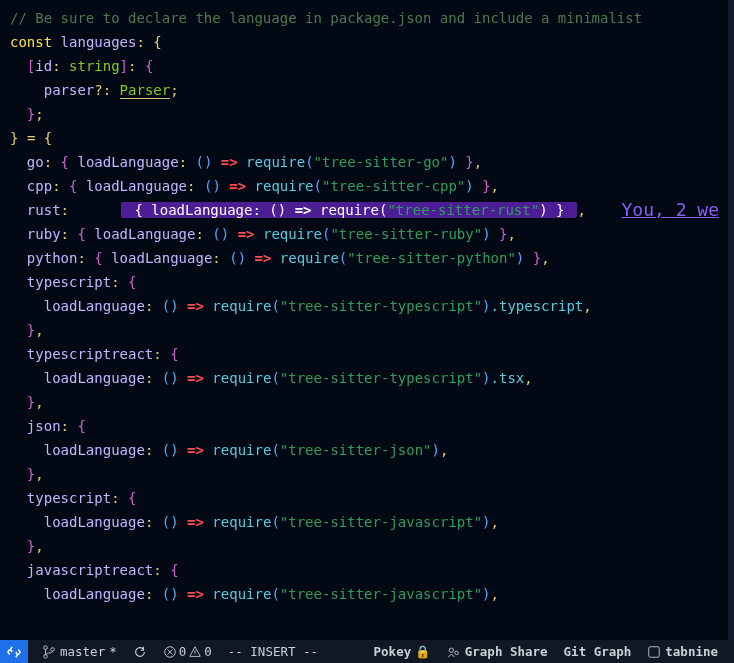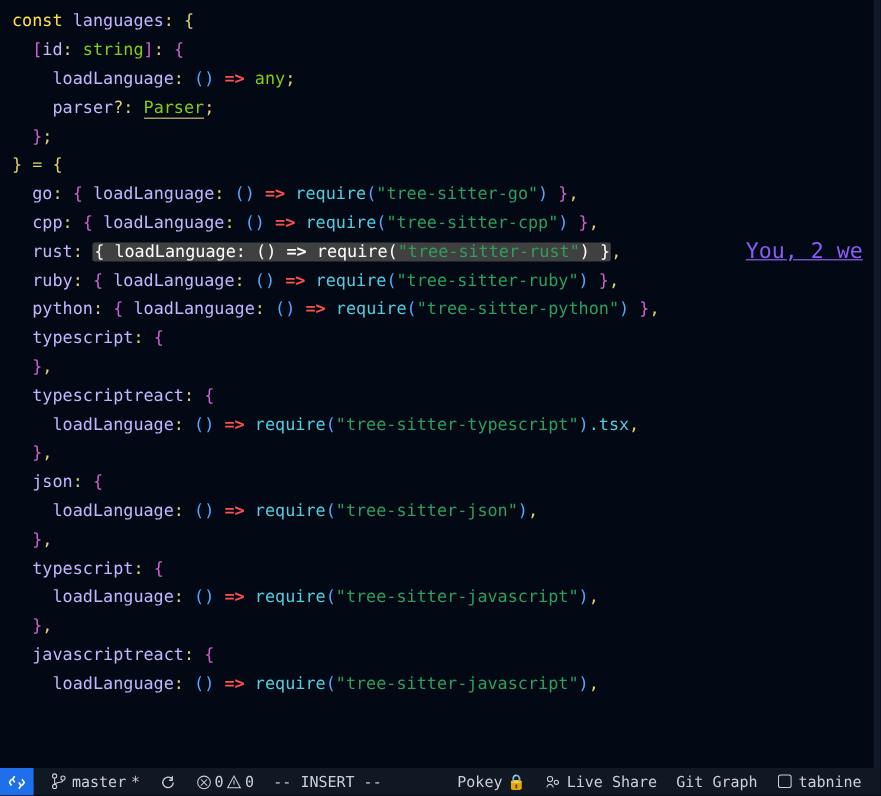--- a/index.html
+++ b/index.html
@@ -31,65 +31,66 @@
   .keyword { color: #fde047; }
   .ident { color: #c4b5fd; }
   .ident2 { color: #55cde0; }
   .punct { color: #e6d070; }
   .brack { color: #e6d070; }
   .brack2 { color: #52a8ff; }
   .brack3 { color: #d060d0; }
   .arrow { color: #ff5050; font-weight:bold;}
   .str { color: #2e9e5e; }
   .typ { color: #84cc16; }
-  .hl { background: #404040; color:#fff; border-radius:2px; padding:0 1px;}
+  .hl { background: #4c1d95; color:#fff; border-radius:2px; padding:0 13px;margin-left:44px;}
   .hl .str {color:#2e9e5e;}
   .hl .punct{color:#fff;}
   .hl .arrow{color:#fff;}
   .blame { position:absolute; right:5px; color:#8b5cf6; font-size:18px;text-decoration:underline;}
   .underline { border-bottom:1px solid #d0c070;}
 
   .status {
     position:absolute; bottom:0; left:0; right:0;
     height:23px;
     background:#101824;
     display:flex; align-items:center;
     font-size:12.5px;
     color:#c8d0d8;
   }
   .status-left, .status-right { display:flex; align-items:center; gap:12px;}
-  .status-right { margin-left:auto; padding-right:14px;}
+  .status-right { margin-left:auto; padding-right:14px;font-weight:bold;}
   .rc-badge {
     background:#1f6feb; color:#fff;
     height:23px; width:28px;
     display:flex;align-items:center;justify-content:center;
     font-weight:bold;
   }
-  .s-item { display:flex; gap:4px; padding:0 2px;}
+  .s-item { display:flex; align-items:center; gap:4px; padding:0 2px;}
   .icn { display:inline-block; width:14px; height:14px; }
   .err-warn { display:flex;align-items:center;gap:2px;}
 </style>
 </head>
 <body>
 
 <div class="editor">
+<div class="line"><span class="comment">// Be sure to declare the language in package.json and include a minimalist</span></div>
 <div class="line"><span class="keyword">const</span> <span class="ident">languages</span><span class="punct">:</span> <span class="brack">{</span></div>
 <div class="line">  <span class="brack3">[</span><span class="ident">id</span><span class="punct">:</span> <span class="typ">string</span><span class="brack3">]</span><span class="punct">:</span> <span class="brack3">{</span></div>
-<div class="line">    <span class="ident">loadLanguage</span><span class="punct">:</span> <span class="brack2">(</span><span class="brack2">)</span> <span class="arrow">=&gt;</span> <span class="typ">any</span><span class="punct">;</span></div>
 <div class="line">    <span class="ident">parser</span><span class="punct">?</span><span class="punct">:</span> <span class="typ underline">Parser</span><span class="punct">;</span></div>
 <div class="line">  <span class="brack3">}</span><span class="punct">;</span></div>
 <div class="line"><span class="brack">}</span> <span class="punct">=</span> <span class="brack">{</span></div>
 
 <div class="line">  <span class="ident">go</span><span class="punct">:</span> <span class="brack3">{</span> <span class="ident">loadLanguage</span><span class="punct">:</span> <span class="brack2">(</span><span class="brack2">)</span> <span class="arrow">=&gt;</span> <span class="ident2">require</span><span class="brack2">(</span><span class="str">"tree-sitter-go"</span><span class="brack2">)</span> <span class="brack3">}</span><span class="punct">,</span></div>
 <div class="line">  <span class="ident">cpp</span><span class="punct">:</span> <span class="brack3">{</span> <span class="ident">loadLanguage</span><span class="punct">:</span> <span class="brack2">(</span><span class="brack2">)</span> <span class="arrow">=&gt;</span> <span class="ident2">require</span><span class="brack2">(</span><span class="str">"tree-sitter-cpp"</span><span class="brack2">)</span> <span class="brack3">}</span><span class="punct">,</span></div>
 <div class="line">  <span class="ident">rust</span><span class="punct">:</span> <span class="hl"><span class="punct">{</span> <span>loadLanguage</span><span class="punct">:</span> <span class="punct">(</span><span class="punct">)</span> <span class="arrow">=&gt;</span> <span>require</span><span class="punct">(</span><span class="str">"tree-sitter-rust"</span><span class="punct">)</span> <span class="punct">}</span></span><span class="punct">,</span><span class="blame">You, 2 we</span></div>
 <div class="line">  <span class="ident">ruby</span><span class="punct">:</span> <span class="brack3">{</span> <span class="ident">loadLanguage</span><span class="punct">:</span> <span class="brack2">(</span><span class="brack2">)</span> <span class="arrow">=&gt;</span> <span class="ident2">require</span><span class="brack2">(</span><span class="str">"tree-sitter-ruby"</span><span class="brack2">)</span> <span class="brack3">}</span><span class="punct">,</span></div>
 <div class="line">  <span class="ident">python</span><span class="punct">:</span> <span class="brack3">{</span> <span class="ident">loadLanguage</span><span class="punct">:</span> <span class="brack2">(</span><span class="brack2">)</span> <span class="arrow">=&gt;</span> <span class="ident2">require</span><span class="brack2">(</span><span class="str">"tree-sitter-python"</span><span class="brack2">)</span> <span class="brack3">}</span><span class="punct">,</span></div>
 
 <div class="line">  <span class="ident">typescript</span><span class="punct">:</span> <span class="brack3">{</span></div>
+<div class="line">    <span class="ident">loadLanguage</span><span class="punct">:</span> <span class="brack2">(</span><span class="brack2">)</span> <span class="arrow">=&gt;</span> <span class="ident2">require</span><span class="brack2">(</span><span class="str">"tree-sitter-typescript"</span><span class="brack2">)</span><span class="ident2">.typescript</span><span class="punct">,</span></div>
 <div class="line">  <span class="brack3">}</span><span class="punct">,</span></div>
 
 <div class="line">  <span class="ident">typescriptreact</span><span class="punct">:</span> <span class="brack3">{</span></div>
 <div class="line">    <span class="ident">loadLanguage</span><span class="punct">:</span> <span class="brack2">(</span><span class="brack2">)</span> <span class="arrow">=&gt;</span> <span class="ident2">require</span><span class="brack2">(</span><span class="str">"tree-sitter-typescript"</span><span class="brack2">)</span><span class="ident2">.tsx</span><span class="punct">,</span></div>
 <div class="line">  <span class="brack3">}</span><span class="punct">,</span></div>
 
 <div class="line">  <span class="ident">json</span><span class="punct">:</span> <span class="brack3">{</span></div>
 <div class="line">    <span class="ident">loadLanguage</span><span class="punct">:</span> <span class="brack2">(</span><span class="brack2">)</span> <span class="arrow">=&gt;</span> <span class="ident2">require</span><span class="brack2">(</span><span class="str">"tree-sitter-json"</span><span class="brack2">)</span><span class="punct">,</span></div>
 <div class="line">  <span class="brack3">}</span><span class="punct">,</span></div>
 
@@ -145,21 +146,21 @@
     <div class="s-item">
       <span>Pokey</span>
       <span>🔒</span>
     </div>
     <div class="s-item">
       <svg class="icn" viewBox="0 0 16 16">
           <circle cx="5" cy="6" r="2.5" fill="none" stroke="#c8d0d8"></circle>
           <circle cx="11" cy="9" r="2" fill="none" stroke="#c8d0d8"></circle>
           <path d="M2 14c0-2 2-3 3-3s3 1 3 3" fill="none" stroke="#c8d0d8"></path>
         </svg>
-      <span>Live Share</span>
+      <span>Graph Share</span>
     </div>
     <div class="s-item">
       <span>Git Graph</span>
     </div>
     <div class="s-item">
       <svg class="icn" viewBox="0 0 16 16">
           <rect x="2" y="2" width="12" height="12" rx="2" fill="none" stroke="#c8d0d8"></rect>
         </svg>
       <span>tabnine</span>
     </div>

